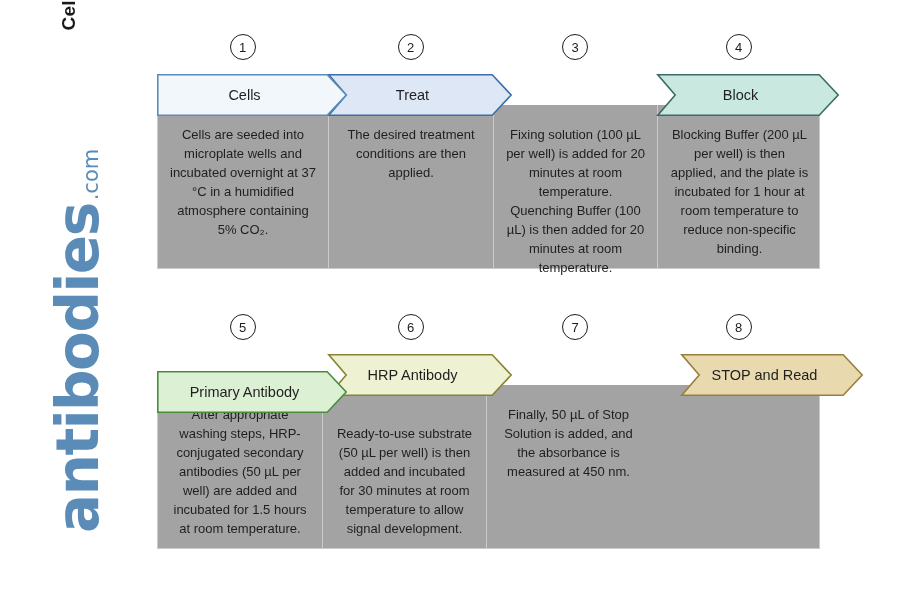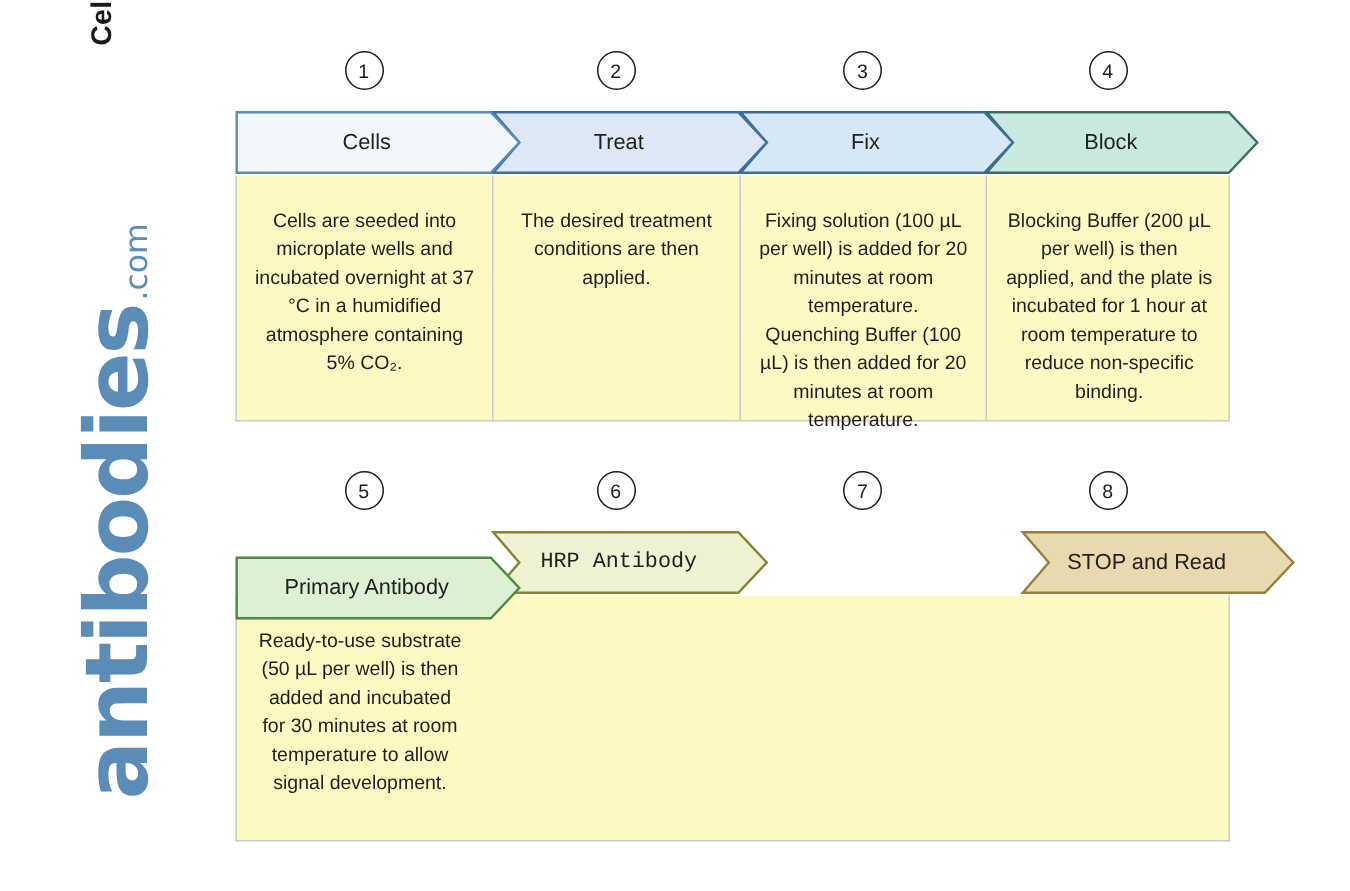--- a/index.html
+++ b/index.html
@@ -128,27 +128,27 @@
   .chev svg {
     position: absolute;
     left: 0;
     top: 0;
     overflow: visible;
   }
 
   
   .panels {
     position: relative;
-    margin-top: 12px;
+    margin-top: 0px;
     height: 164px;
     border: 1px solid #c9cbcd;
     border-top: none;
     box-sizing: border-box;
     display: flex;
-    background: #fef9c3;
+    background: #a3a3a3;
     width: 663px;
   }
   .panel {
     flex: 0 0 auto;
     border-right: 1px solid #c9cbcd;
     box-sizing: border-box;
     display: flex;
     align-items: flex-start;
     justify-content: center;
     padding: 20px 12px 10px 12px;
@@ -197,26 +197,20 @@
           <path d="M0.8,0.8 H170.2 L189.2,21 L170.2,41.2 H0.8 Z" fill="#f2f7fb" stroke="#5b8cb8" stroke-width="1.6" stroke-linejoin="miter"></path>
         </svg>
         <span class="chev-label">Cells</span>
       </div>
       <div class="chev" style="left: 171px; width: 165px; z-index: 9;">
         <svg width="184" height="42" viewBox="0 0 184 42">
           <path d="M0.8,0.8 H164.2 L183.2,21 L164.2,41.2 H0.8 L18.2,21 Z" fill="#dde7f5" stroke="#3d6ea5" stroke-width="1.6" stroke-linejoin="miter"></path>
         </svg>
         <span class="chev-label">Treat</span>
       </div>
-      <div class="chev" style="left: 336px; width: 164px; z-index: 8;">
-        <svg width="183" height="42" viewBox="0 0 183 42">
-          <path d="M0.8,0.8 H163.2 L182.2,21 L163.2,41.2 H0.8 L18.2,21 Z" fill="#d6e7f5" stroke="#3c6d99" stroke-width="1.6" stroke-linejoin="miter"></path>
-        </svg>
-        <span class="chev-label">Fix</span>
-      </div>
       <div class="chev" style="left: 500px; width: 163px; z-index: 7;">
         <svg width="182" height="42" viewBox="0 0 182 42">
           <path d="M0.8,0.8 H162.2 L181.2,21 L162.2,41.2 H0.8 L18.2,21 Z" fill="#c9e8e0" stroke="#3d6b64" stroke-width="1.6" stroke-linejoin="miter"></path>
         </svg>
         <span class="chev-label">Block</span>
       </div>
     </div>
   <div class="panels">
       <div class="panel" style="width: 171px;">
         <div class="panel-text">Cells are seeded into microplate wells and incubated overnight at 37 °C in a humidified atmosphere containing 5% CO₂.</div>
@@ -248,31 +242,37 @@
         <span>8</span>
       </div>
     </div>
   <div class="chevrons">
       <div class="chev" style="left: 0px; width: 171px; z-index: 10; margin-top: 17px;">
         <svg width="190" height="42" viewBox="0 0 190 42">
           <path d="M0.8,0.8 H170.2 L189.2,21 L170.2,41.2 H0.8 Z" fill="#dcf0d4" stroke="#4d8a3f" stroke-width="1.6" stroke-linejoin="miter"></path>
         </svg>
         <span class="chev-label">Primary Antibody</span>
       </div>
-      <div class="chev" style="left: 171px; width: 165px; z-index: 9; font-family: Liberation Mono, monospace;">
+      <div class="chev" style="left: 171px; width: 165px; z-index: 9;">
         <svg width="184" height="42" viewBox="0 0 184 42">
           <path d="M0.8,0.8 H164.2 L183.2,21 L164.2,41.2 H0.8 L18.2,21 Z" fill="#eef2d3" stroke="#8a8233" stroke-width="1.6" stroke-linejoin="miter"></path>
         </svg>
         <span class="chev-label">HRP Antibody</span>
       </div>
       <div class="chev" style="left: 524px; width: 163px; z-index: 7;">
         <svg width="182" height="42" viewBox="0 0 182 42">
           <path d="M0.8,0.8 H162.2 L181.2,21 L162.2,41.2 H0.8 L18.2,21 Z" fill="#e9d9ae" stroke="#9a7f3c" stroke-width="1.6" stroke-linejoin="miter"></path>
         </svg>
         <span class="chev-label">STOP and Read</span>
       </div>
     </div>
   <div class="panels">
-      <div class="panel" style="width: 164px;">
+      <div class="panel" style="width: 165px;">
+        <div class="panel-text">After appropriate washing steps, HRP-conjugated secondary antibodies (50 µL per well) are added and incubated for 1.5 hours at room temperature.</div>
+      </div>
+      <div class="panel" style="width: 164px; align-items: flex-end;">
         <div class="panel-text">Ready-to-use substrate (50 µL per well) is then added and incubated for 30 minutes at room temperature to allow signal development.</div>
       </div>
+      <div class="panel" style="width: 163px;">
+        <div class="panel-text">Finally, 50 µL of Stop Solution is added, and the absorbance is measured at 450 nm.</div>
+      </div>
     </div>
 </div>
 
 </body></html>

